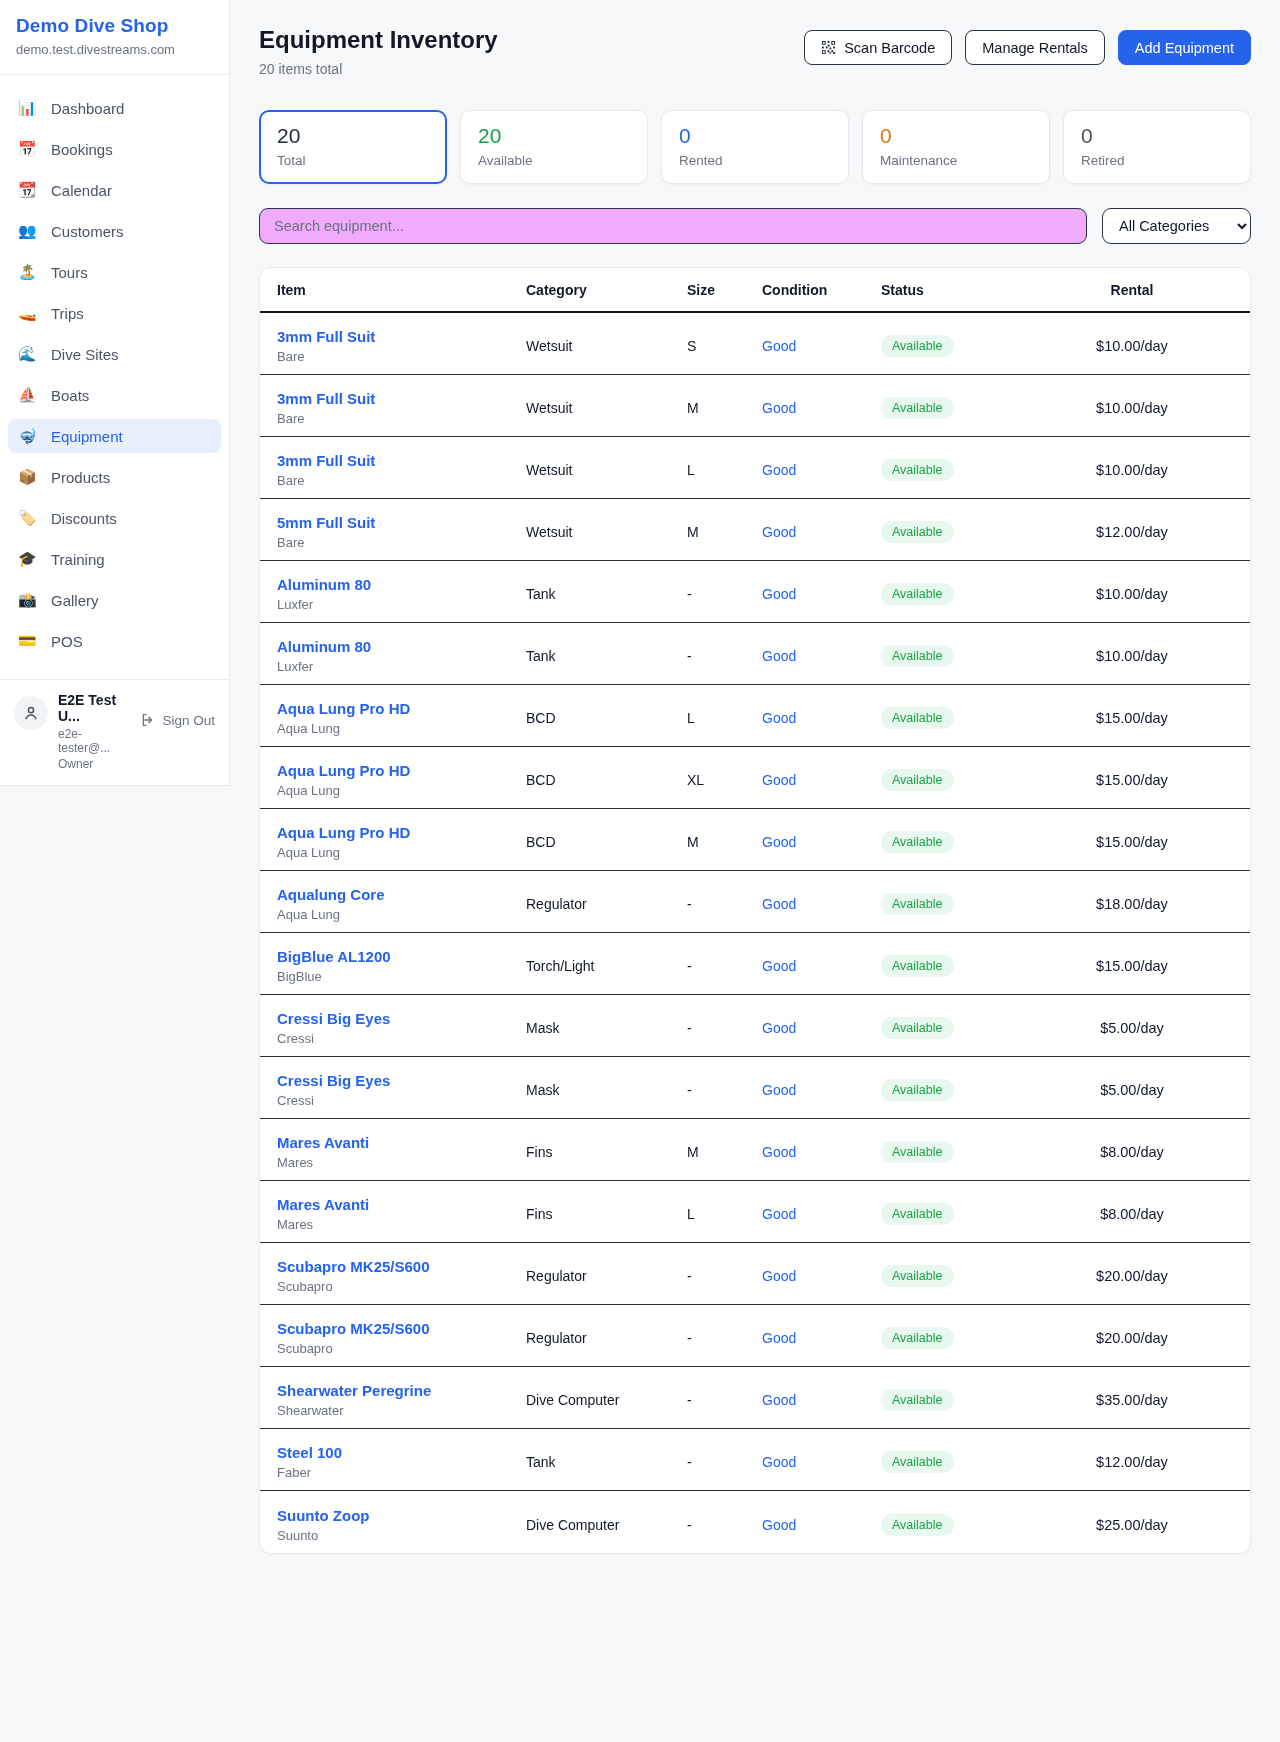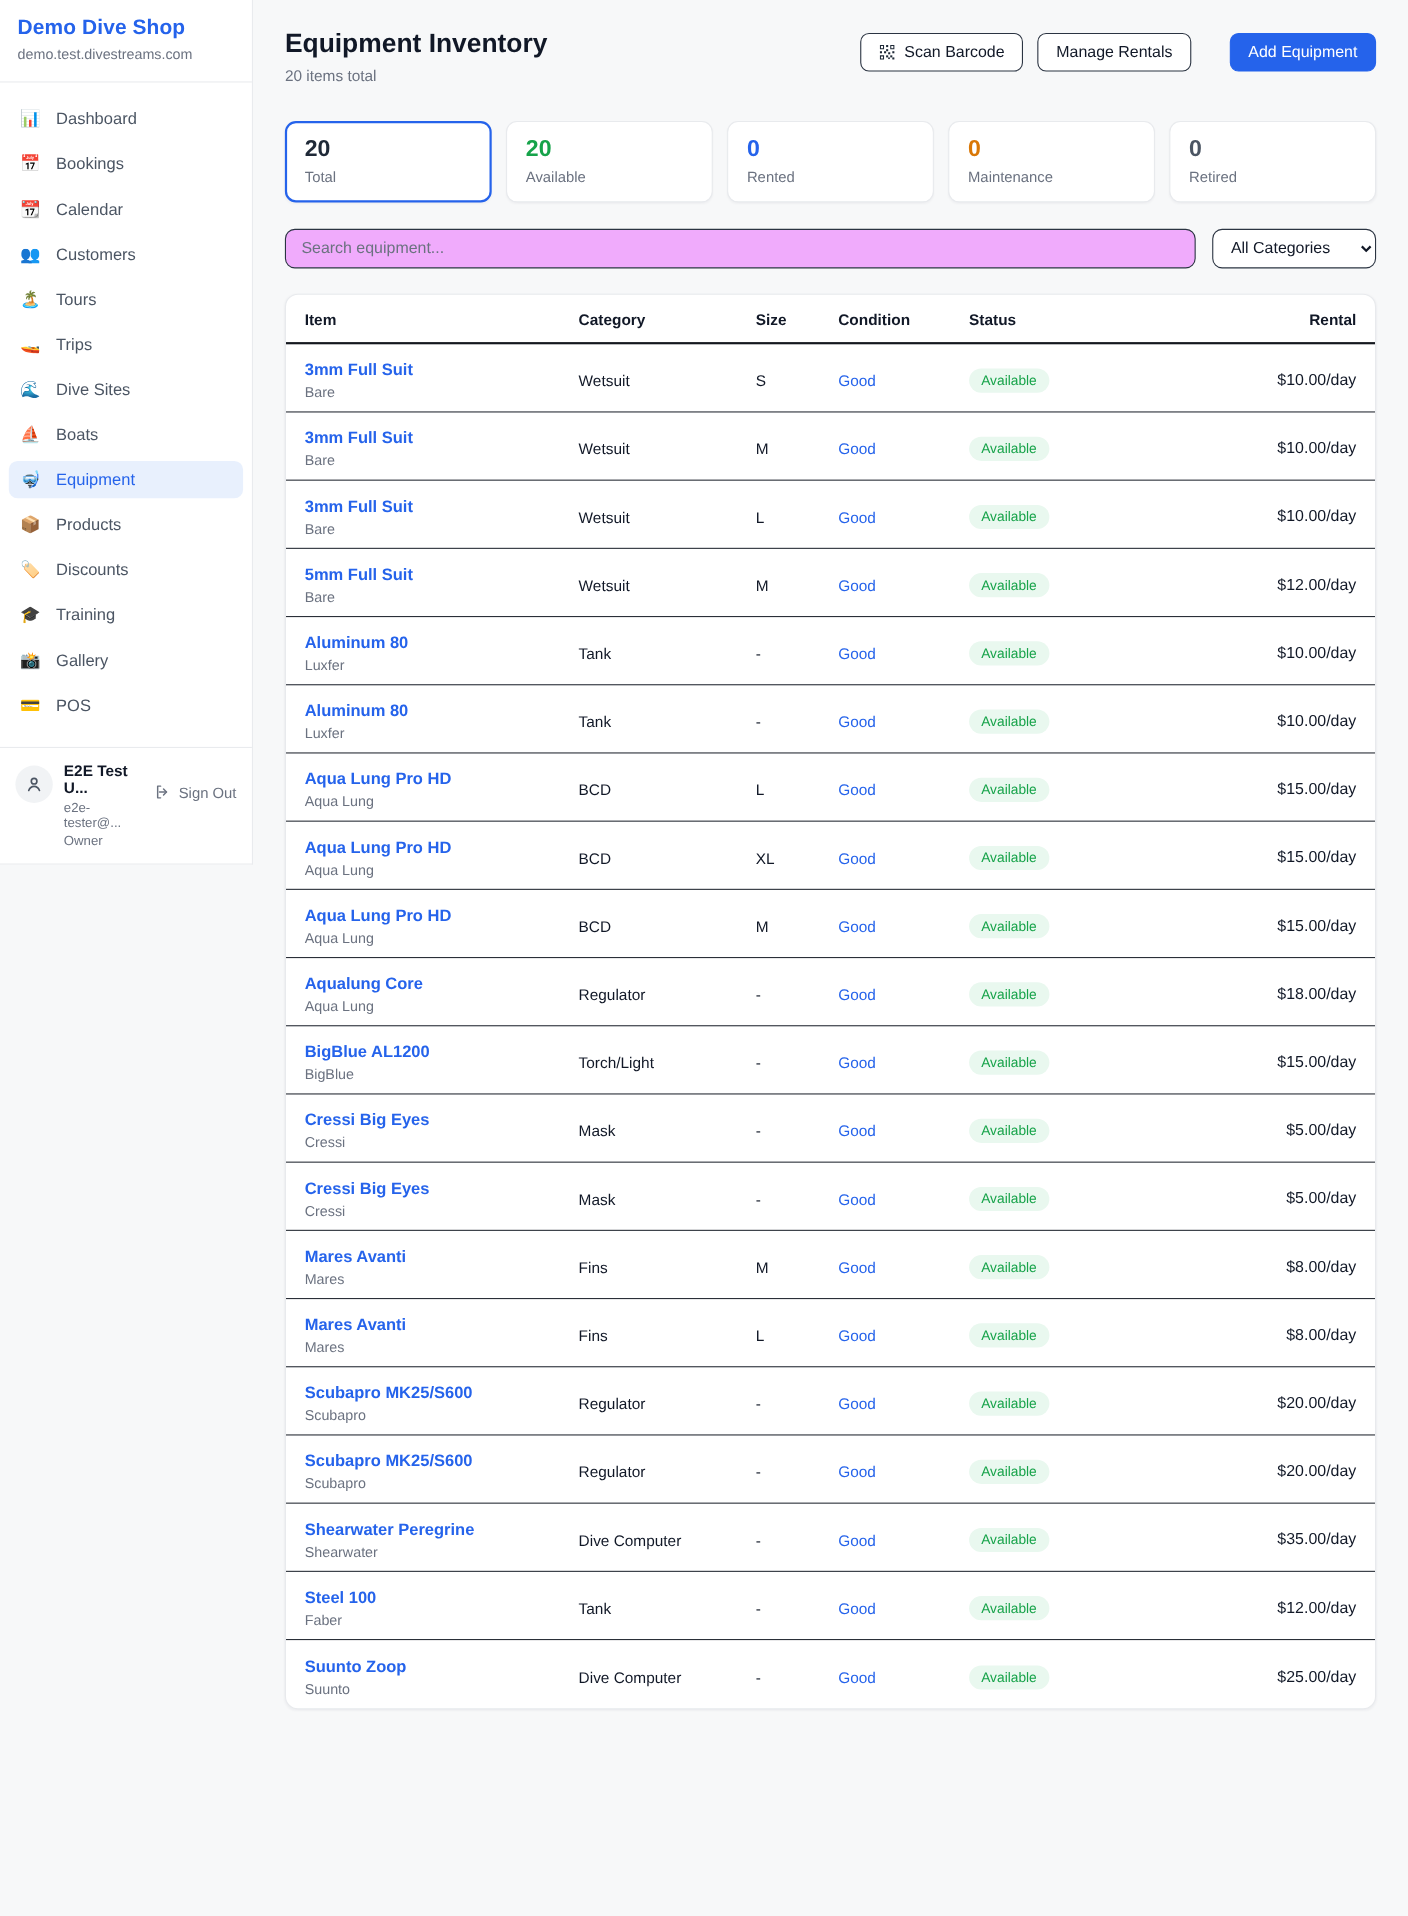--- a/index.html
+++ b/index.html
@@ -52,29 +52,29 @@
   .page-head { display:flex; justify-content:space-between; align-items:flex-start; }
   .page-title { font-size:24px; font-weight:bold; color:#111827; }
   .page-sub { font-size:14px; color:#6b7280; margin-top:7px; }
   .head-actions { display:flex; gap:13px; margin-top:4px; }
   .btn {
     height:35px; padding:0 16px; border-radius:8px;
     font-size:14.5px; display:flex; align-items:center; gap:8px;
     background:#ffffff; border:1px solid #2b3442; color:#111827; cursor:pointer;
     font-family:"Liberation Sans", sans-serif;
   }
-  .btn-primary { background:#2563eb; border-color:#2563eb; color:#ffffff; font-weight:500;margin-left:22px; }
+  .btn-primary { background:#2563eb; border-color:#2563eb; color:#ffffff; font-weight:500; }
   
   .stats { display:flex; gap:13px; margin-top:33px; }
   .stat-card {
     flex:1 1 0; background:#ffffff; border:1px solid #e8eaed; border-radius:10px;
     padding:13px 17px 15px; box-shadow:0 1px 2px rgba(16,24,40,.04); cursor:pointer;
   }
   .stat-card.selected { border:2px solid #2563eb; padding:12px 16px 14px; }
-  .stat-value { font-size:21px; font-weight:bold; }
+  .stat-value { font-size:21px; font-weight:normal; }
   .stat-label { font-size:13.5px; color:#6b7280; margin-top:5px; }
   
   .filters { display:flex; gap:15px; margin-top:24px; }
   .search-input {
     flex:1 1 auto; height:36px; border:1px solid #2b3442; border-radius:9px;
     padding:0 14px; font-size:14.5px; background:#f0abfc; color:#111827;
     font-family:"Liberation Sans", sans-serif; outline:none;
   }
   .search-input::placeholder { color:#6b7280; }
   .category-select {
@@ -83,21 +83,21 @@
     font-family:"Liberation Sans", sans-serif;
   }
   
   .table-card {
     margin-top:23px; background:#ffffff; border:1px solid #e8eaed; border-radius:12px;
     box-shadow:0 1px 2px rgba(16,24,40,.04); overflow:hidden;
   }
   .tgrid { display:grid; grid-template-columns:249px 161px 75px 119px 150px 1fr; align-items:center; padding:0 17px; }
   .thead { height:45px; border-bottom:2px solid #14181f; }
   .th { font-size:14px; font-weight:bold; color:#111827; }
-  .th.right, .td.right { text-align:right; }
+  .th.right, .td.right { text-align:center; }
   .trow { min-height:62px; border-bottom:1px solid #2a2f38; padding-top:14px; padding-bottom:9px; }
   .trow:last-child { border-bottom:none; }
   .item-name { color:#2563eb; font-size:15px; font-weight:bold; cursor:pointer; }
   .item-brand { color:#6b7280; font-size:13px; margin-top:4px; }
   .td { font-size:14px; color:#111827; }
   .condition { color:#2563eb; cursor:pointer; }
   .badge {
     display:inline-block; background:#e9f8ef; color:#17a34a;
     font-size:12.5px; padding:4px 11px; border-radius:999px;
   }

